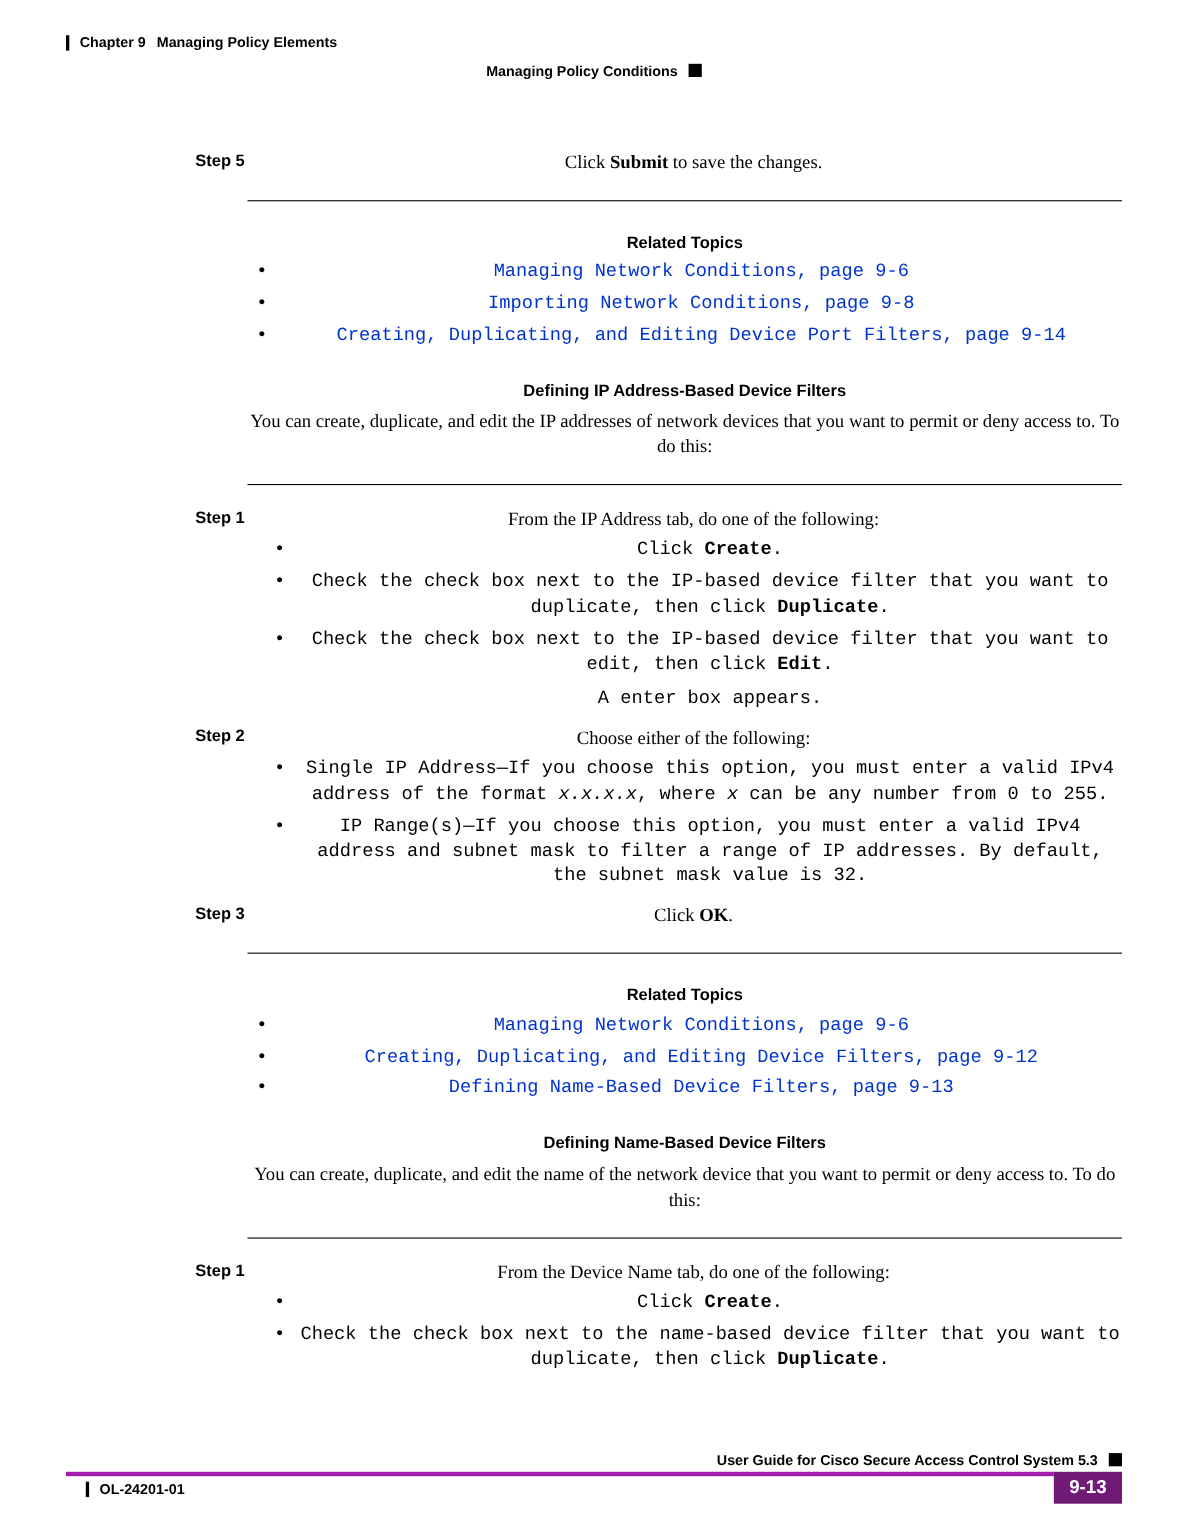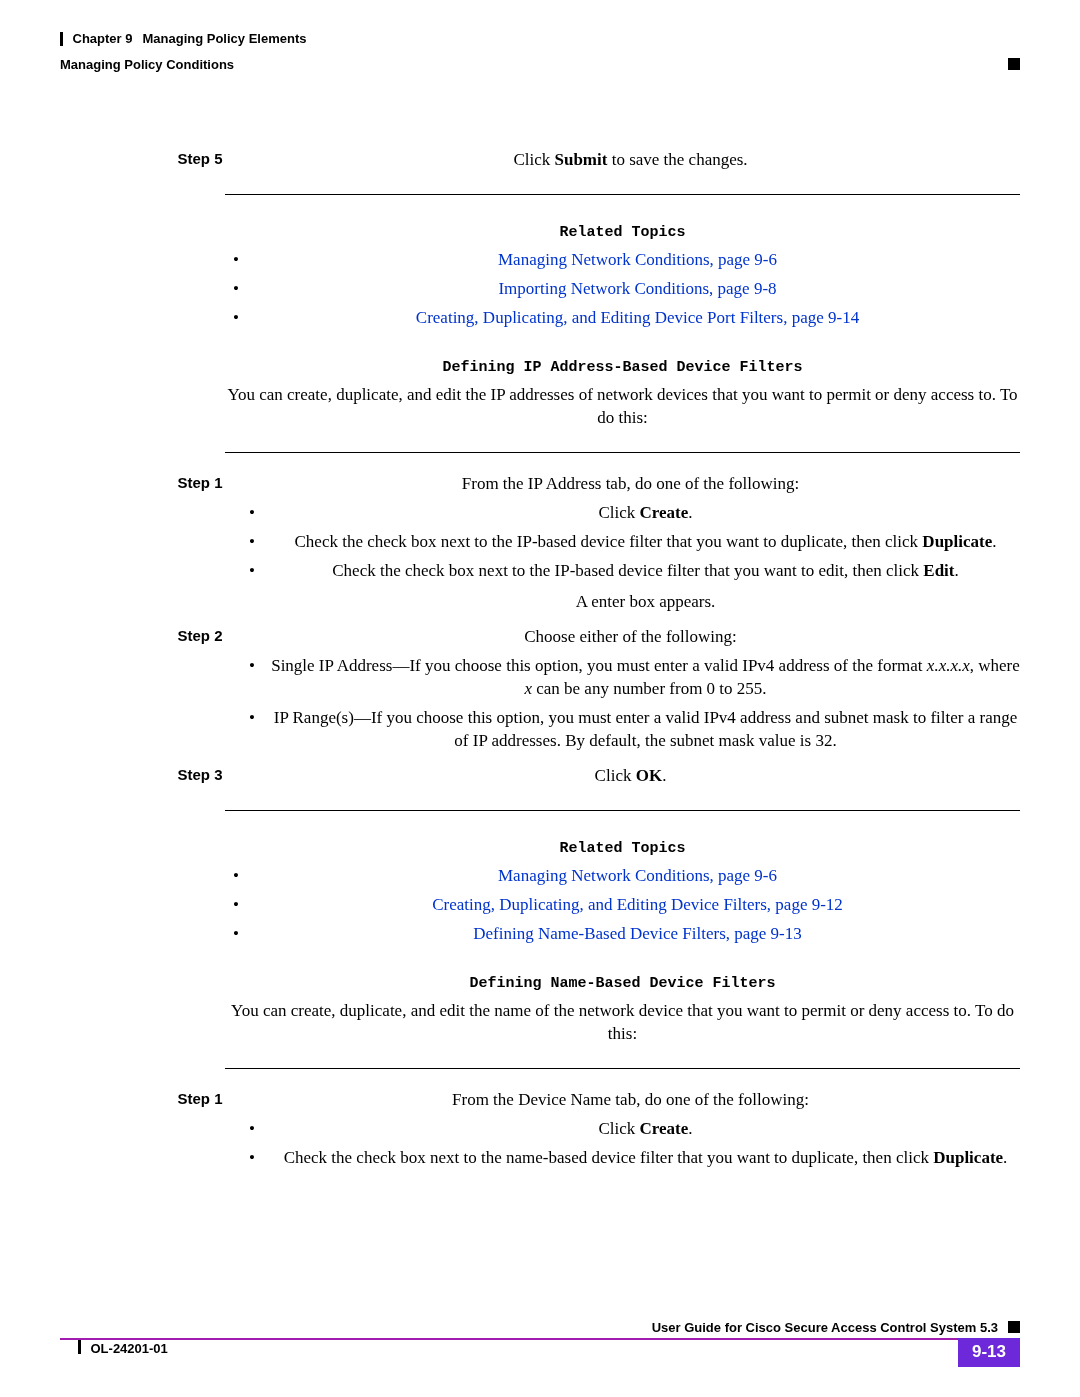--- a/index.html
+++ b/index.html
@@ -35,25 +35,25 @@
     height: 14px;
     background: #000;
   }
   .hbox {
     width: 12px;
     height: 12px;
     background: #000;
   }
   .hdr-right {
     display: flex;
-    justify-content: space-between;
+    justify-content: center;
     align-items: center;
     gap: 10px;
     margin-top: 8px;
-    margin-bottom: 30px;
+    margin-bottom: 18px;
   }
   .content {
     margin-left: 165px;
     text-align: center;
   }
   .step-row {
     display: flex;
     gap: 16px;
     margin-top: 6px;
   }
@@ -67,30 +67,31 @@
   }
   .step-body {
     flex: 1;
   }
   .hr-thin {
     border: none;
     border-top: 1.5px solid #000;
     margin: 22px 0 20px 0;
   }
   .sub-head {
-    font-family: Liberation Mono, monospace;
+    font-family: Liberation Sans, sans-serif;
     font-size: 15px;
     font-weight: bold;
     margin-top: 28px;
     margin-bottom: 6px;
   }
   ul.bullets {
     list-style: none;
     padding: 0;
     margin: 4px 0 0 0;
+    font-family: Liberation Mono, monospace;
   }
   ul.bullets > li {
     position: relative;
     padding-left: 30px;
     margin: 6px 0;
   }
   ul.bullets > li::before {
     content: "•";
     position: absolute;
     left: 8px;
@@ -127,35 +128,36 @@
     font-weight: bold;
   }
   .footer-bar {
     display: flex;
     align-items: stretch;
     margin-top: 2px;
   }
   .footer-line {
     flex: 1;
     height: 24px;
-    border-top: 2px solid #a21caf;
-    display: flex;
+    border-top: 4px solid #a21caf;
+    display: flex;
+    align-items: center;
     gap: 10px;
     padding-left: 4px;
   }
   .footer-line .vbar {
     margin-left: 14px;
   }
   .footer-doc {
     font-family: Arial, Helvetica, sans-serif;
     font-size: 13px;
     font-weight: bold;
   }
   .page-num-box {
-    background: #6d28d9;
+    background: #701a75;
     color: #fff;
     font-family: Arial, Helvetica, sans-serif;
     font-weight: bold;
     font-size: 17px;
     padding: 3px 14px;
   }
 </style>
 </head>
 <body>
 

